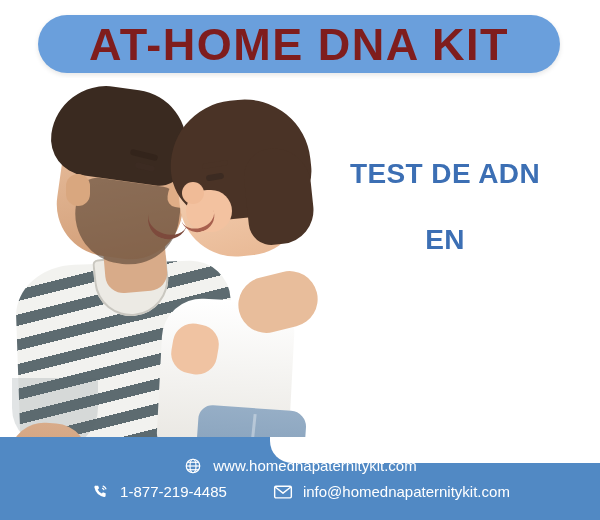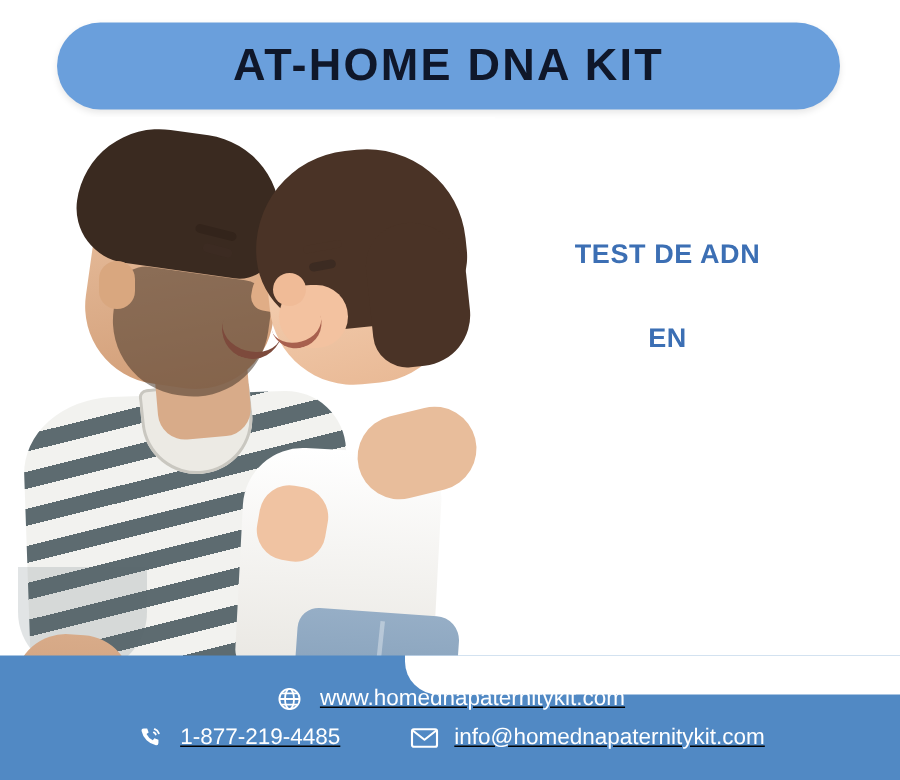--- a/index.html
+++ b/index.html
@@ -29,22 +29,22 @@
     width: 522px;
     height: 58px;
     background: #6a9fdc;
     border-radius: 29px;
     display: flex;
     align-items: center;
     justify-content: center;
     box-shadow: 0 2px 5px rgba(0,0,0,0.10);
   }
   #header-title {
-    color: #0f172a;
-    font-size: 30px;
+    color: #7f1d1d;
+    font-size: 45px;
     font-weight: bold;
     letter-spacing: 1.5px;
     line-height: 1;
     white-space: nowrap;
     font-family: "Liberation Sans", sans-serif;
   }
 
   
   #photo-area {
     position: absolute;
@@ -252,21 +252,21 @@
   
   #headline-block {
     position: absolute;
     left: 300px;
     top: 160px;
     width: 290px;
     text-align: center;
   }
   .headline-line {
     color: #3c6fb4;
-    font-size: 18px;
+    font-size: 28px;
     font-weight: bold;
     letter-spacing: 0.4px;
     line-height: 1;
     white-space: nowrap;
     font-family: "Liberation Sans", sans-serif;
   }
   #headline-line-1 { margin-bottom: 38px; }
   #headline-line-2 { margin-bottom: 40px; }
 
   
@@ -302,21 +302,20 @@
   .footer-row {
     display: flex;
     align-items: center;
     justify-content: center;
     gap: 12px;
   }
   .footer-item {
     display: flex;
     align-items: center;
     gap: 10px;
-    text-decoration: underline;
   }
   .footer-text {
     color: #ffffff;
     font-size: 15px;
     line-height: 1;
     white-space: nowrap;
     font-family: "Liberation Sans", sans-serif;
   }
   .footer-icon {
     display: inline-flex;

